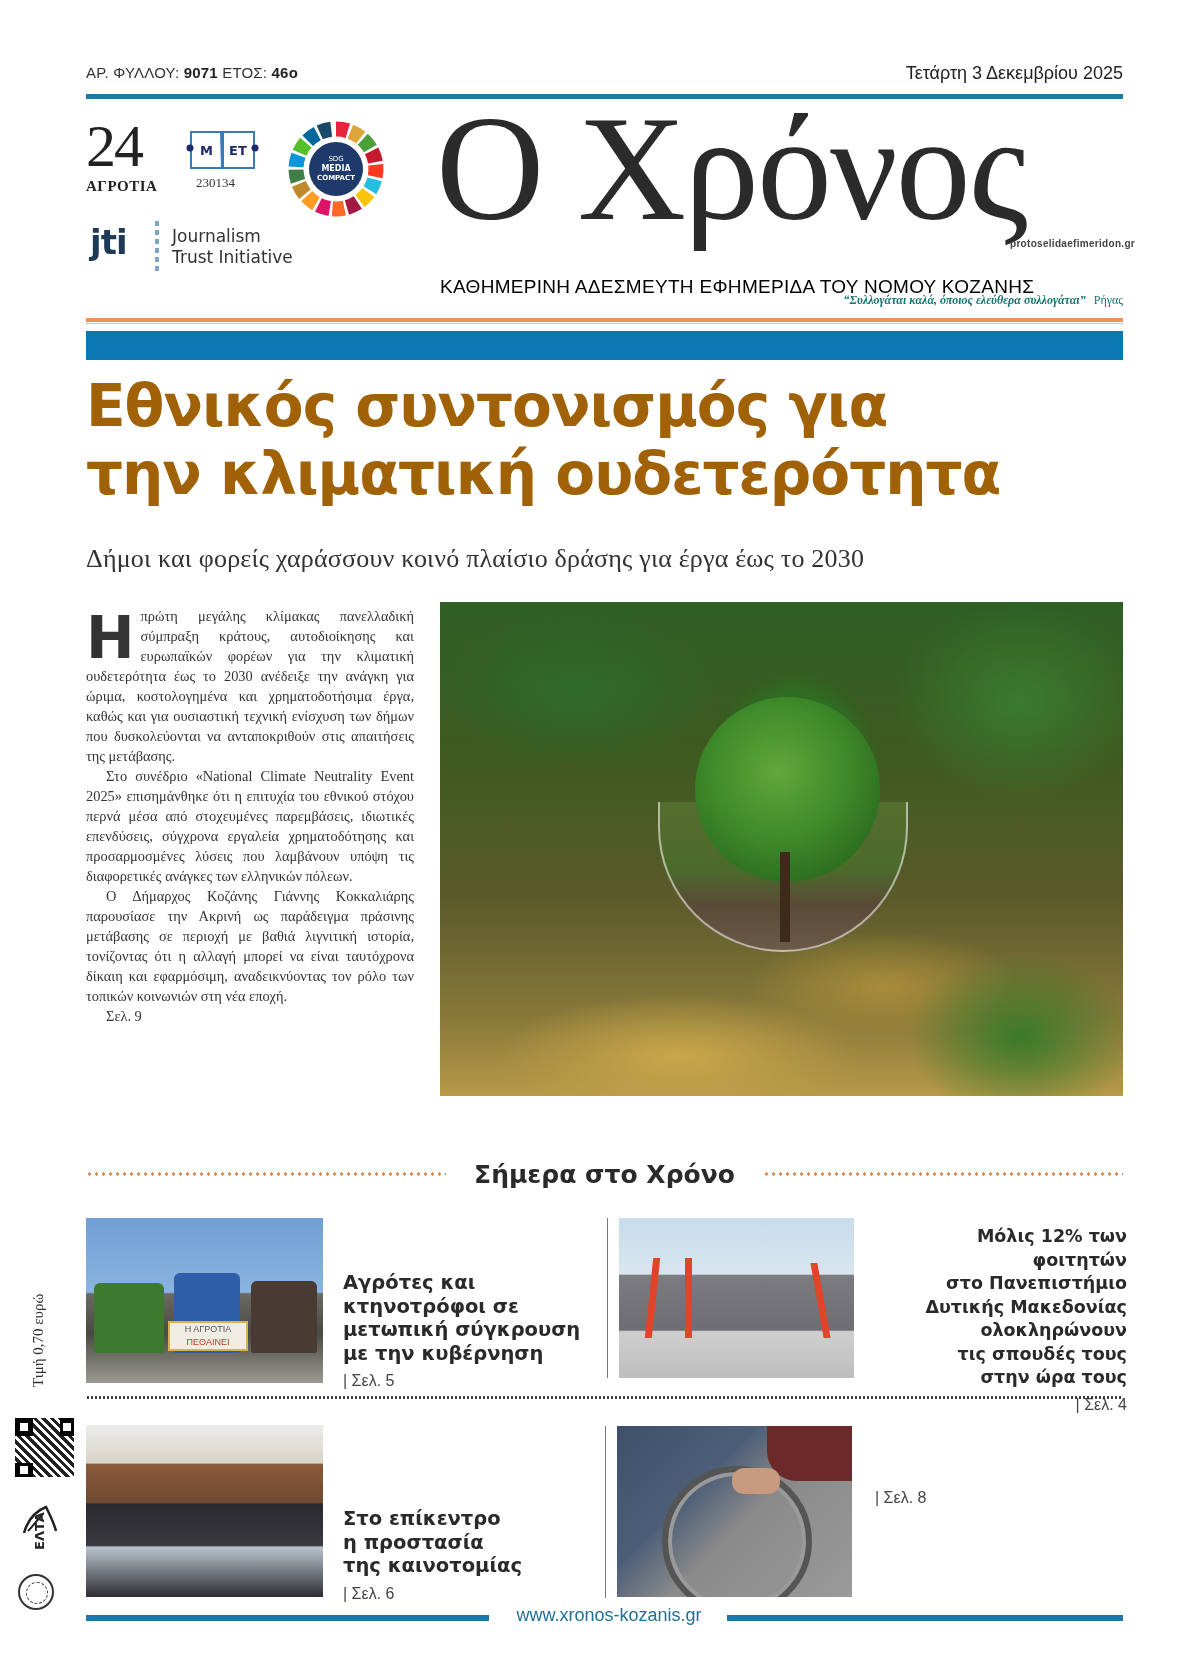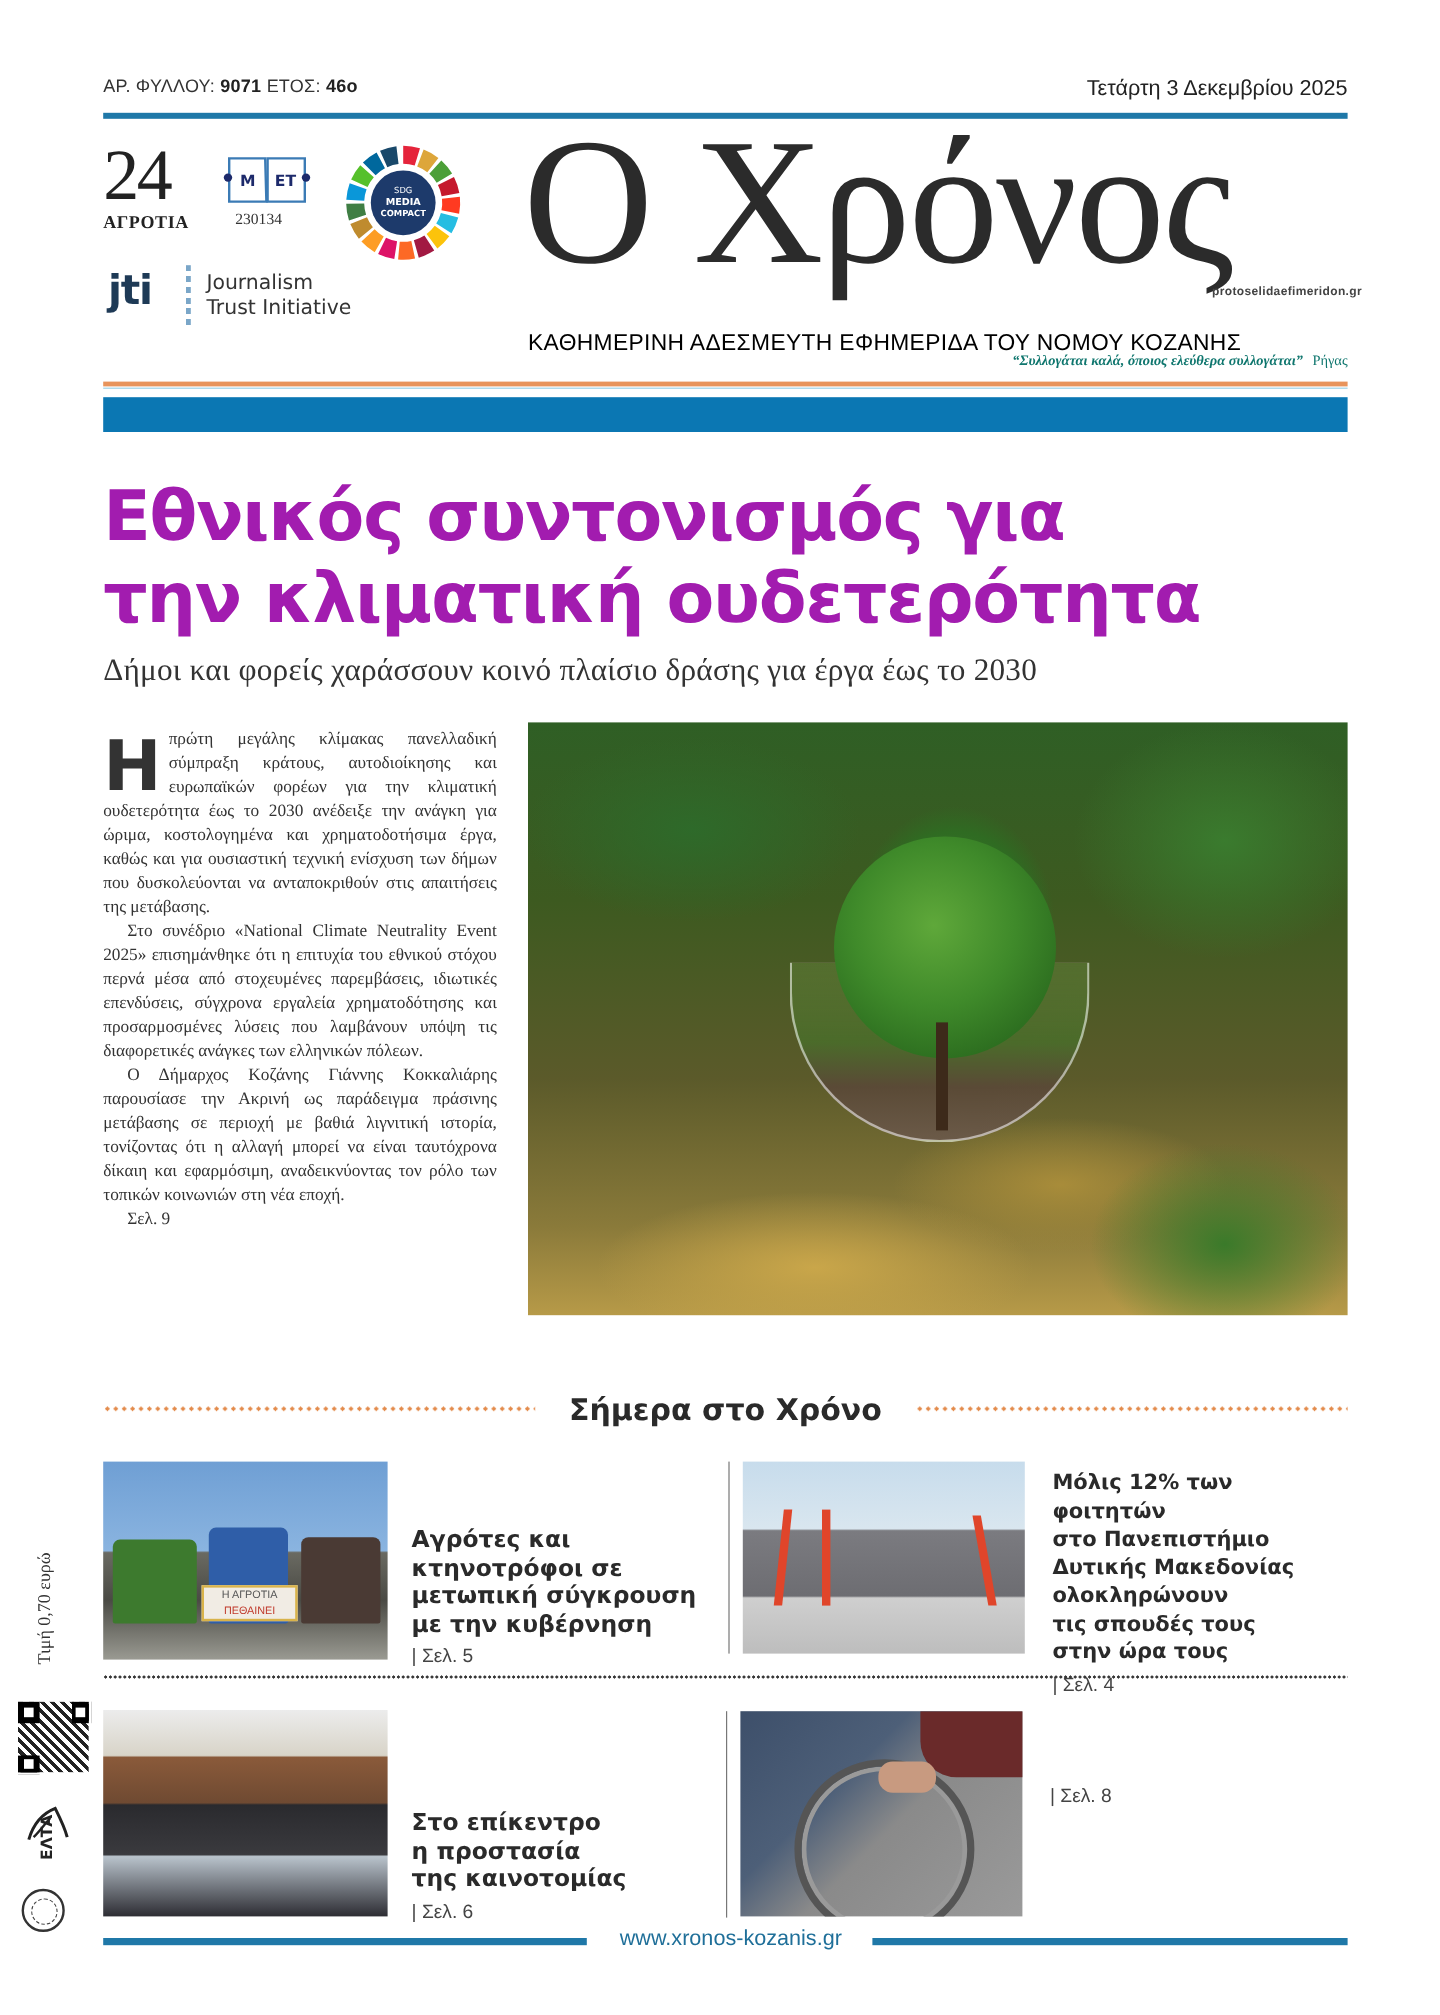--- a/index.html
+++ b/index.html
@@ -28,21 +28,21 @@
   .credit-site { left: 1010px; top: 238px; font-family: "Liberation Sans", sans-serif; font-size: 10px; font-weight: 700; color: #444; letter-spacing: 0.3px; }
   .tagline { left: 440px; top: 276px; width: 683px; font-family: Liberation Sans, sans-serif; font-size: 19px; color: #000000; text-align: justify; letter-spacing: 0.3px; }
   .motto { right: 77px; top: 293px; font-family: "Liberation Serif", serif; font-size: 12px; color: #0f766e; }
   .motto i { font-weight: 700; }
   .motto span { margin-left: 8px; font-style: normal; }
   .rule-orange { left: 86px; top: 318px; width: 1037px; height: 4px; background: #e8945c; }
   .rule-thin-blue { left: 86px; top: 323px; width: 1037px; height: 1px; background: #9fd1e6; }
   .band-blue { left: 86px; top: 331px; width: 1037px; height: 29px; background: #0b77b3; }
 
   
-  .headline { left: 86px; top: 372px; width: 1060px; font-family: "DejaVu Sans", sans-serif; font-weight: 700; font-size: 58px; line-height: 68px; color: #a21caf; letter-spacing: -1px; margin-top: 24px; }
+  .headline { left: 86px; top: 372px; width: 1060px; font-family: "DejaVu Sans", sans-serif; font-weight: 700; font-size: 58px; line-height: 68px; color: #a16207; letter-spacing: -1px; }
   .deck { left: 86px; top: 544px; font-family: "Liberation Serif", serif; font-size: 26px; color: #333; letter-spacing: 0.2px; }
   .body-col { left: 86px; top: 606px; width: 328px; font-family: "Liberation Serif", serif; font-size: 14.4px; line-height: 20px; color: #333; text-align: justify; hyphens: manual; }
   .body-col p { text-indent: 20px; }
   .body-col p.first { text-indent: 0; }
   .dropcap { float: left; font-family: "DejaVu Sans", sans-serif; font-weight: 700; font-size: 58px; line-height: 52px; margin: 6px 6px 0 0; color: #333; }
   .body-col .pageref { text-indent: 20px; }
   .lead-image { left: 440px; top: 602px; width: 683px; height: 494px; overflow: hidden;
     background:
       radial-gradient(ellipse 120px 140px at 52% 34%, #3f7f2e 0%, #2f6b22 55%, transparent 70%),
       radial-gradient(ellipse 200px 110px at 20% 18%, #2e6a2a 0%, transparent 70%),
@@ -223,21 +223,21 @@
   <div class="teaser-ref" style="margin-top:7px;">| Σελ. 5</div>
 </div>
 
 <div class="abs vdivider" style="left:607px; top:1218px; height:160px;"></div>
 
 <div class="abs teaser-img img-uni" title="Κτίριο Πανεπιστημίου Δυτικής Μακεδονίας">
   <div class="pillar" style="left:30px;top:40px;height:80px;transform:skewX(-6deg);"></div>
   <div class="pillar" style="left:66px;top:40px;height:80px;"></div>
   <div class="pillar" style="left:198px;top:45px;height:75px;transform:skewX(10deg);"></div>
 </div>
-<div class="abs" style="left:877px; top:1225px; width:250px;">
+<div class="abs" style="left:877px; top:1225px; width:250px;text-align:right;">
   <div class="teaser-title" style="font-size:17.5px; line-height:23.5px;">
     <div>Μόλις 12% των φοιτητών</div>
     <div>στο Πανεπιστήμιο</div>
     <div>Δυτικής Μακεδονίας</div>
     <div>ολοκληρώνουν</div>
     <div>τις σπουδές τους</div>
     <div>στην ώρα τους</div>
   </div>
   <div class="teaser-ref" style="margin-top:6px;">| Σελ. 4</div>
 </div>

